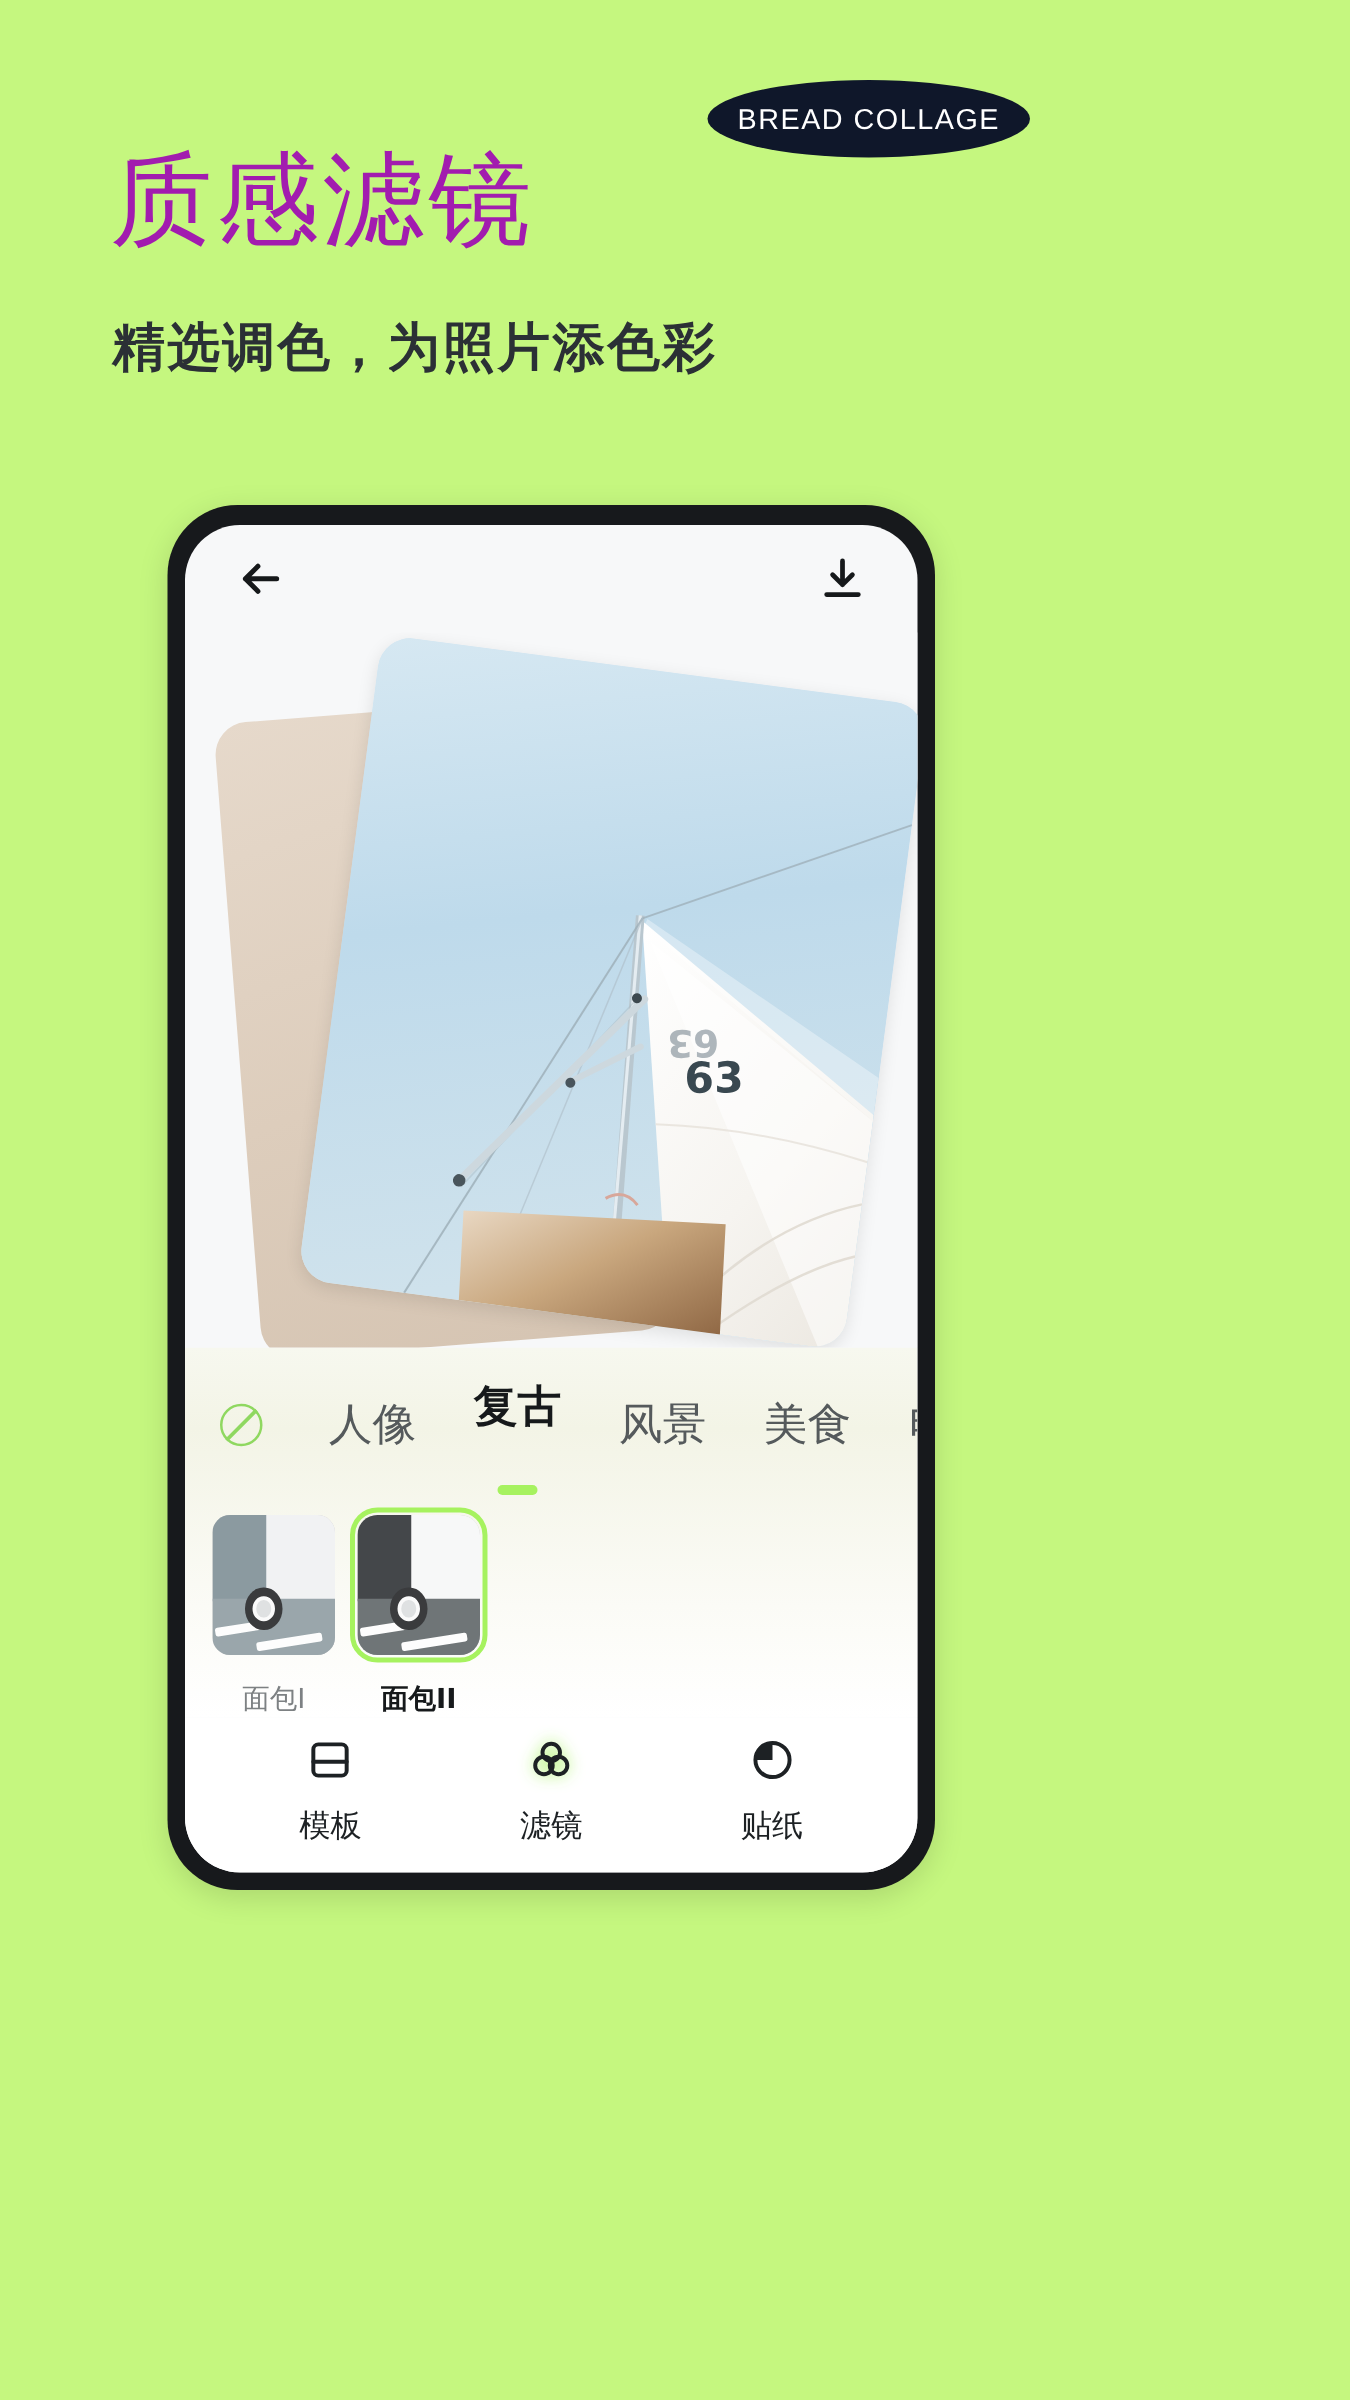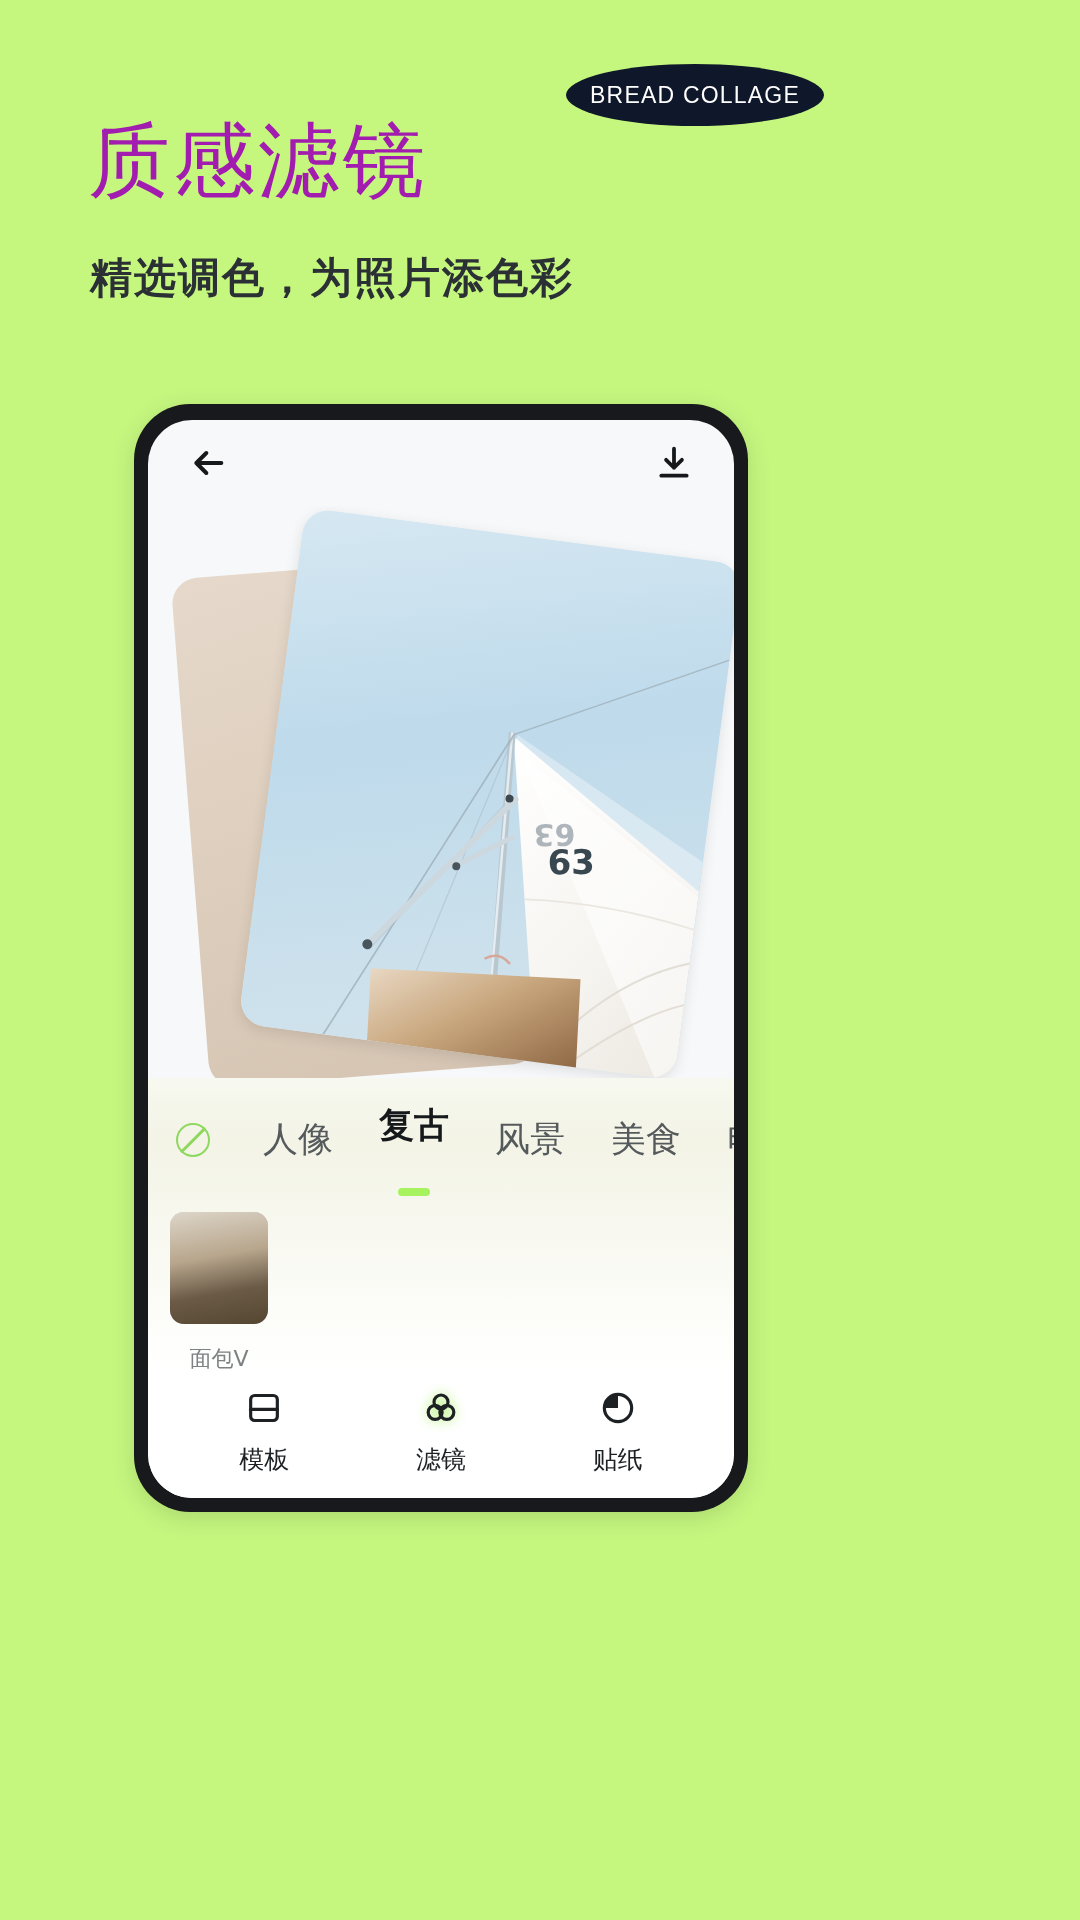--- a/index.html
+++ b/index.html
@@ -270,32 +270,52 @@
         </div>
         <div class="tab">
           <span>电影</span>
           <div class="tab-underline"></div>
         </div>
 
       </div>
 
       <div class="thumbs">
 
-
-
-
-
         <div class="thumb-cell">
           <div class="thumb">
             <div class="van">
-              <div style="position:absolute;inset:0;background:linear-gradient(170deg,#ddd6c9 0%,#b8a68d 40%,#6a5a46 70%,#554632 100%)"></div>
+              <div class="wall" style="background:#8b9aa0"></div>
+              <div class="body" style="background:#f1f2f3"></div>
+              <div class="ground" style="background:#9aa6ab"></div>
+              <div class="stripe" style="left:2%;bottom:16%;width:46%;transform:rotate(-9deg)"></div>
+              <div class="stripe" style="left:36%;bottom:6%;width:54%;transform:rotate(-9deg)"></div>
+              <div class="wheel"></div>
+                <div class="hub"></div>
             </div>
           </div>
-          <div class="thumb-label">面包V</div>
-        </div>
+          <div class="thumb-label">面包I</div>
+        </div>
+
+        <div class="thumb-cell sel">
+          <div class="thumb">
+            <div class="van">
+              <div class="wall" style="background:#44474a"></div>
+              <div class="body" style="background:#f7f8f8"></div>
+              <div class="ground" style="background:#6f7577"></div>
+              <div class="stripe" style="left:2%;bottom:16%;width:46%;transform:rotate(-9deg)"></div>
+              <div class="stripe" style="left:36%;bottom:6%;width:54%;transform:rotate(-9deg)"></div>
+              <div class="wheel"></div>
+                <div class="hub"></div>
+            </div>
+          </div>
+          <div class="thumb-label">面包II</div>
+        </div>
+
+
+
 
       </div>
     </div>
 
     <div class="nav">
       <div class="nav-item">
         <span class="nav-ico">
           <svg width="40" height="40" viewBox="0 0 24 24">
             <rect x="4" y="4.5" width="16" height="15" rx="2.4" fill="none" stroke="#1d2124" stroke-width="1.9"></rect>
             <path d="M4 12.8h16" stroke="#1d2124" stroke-width="1.9" stroke-linecap="round"></path>

